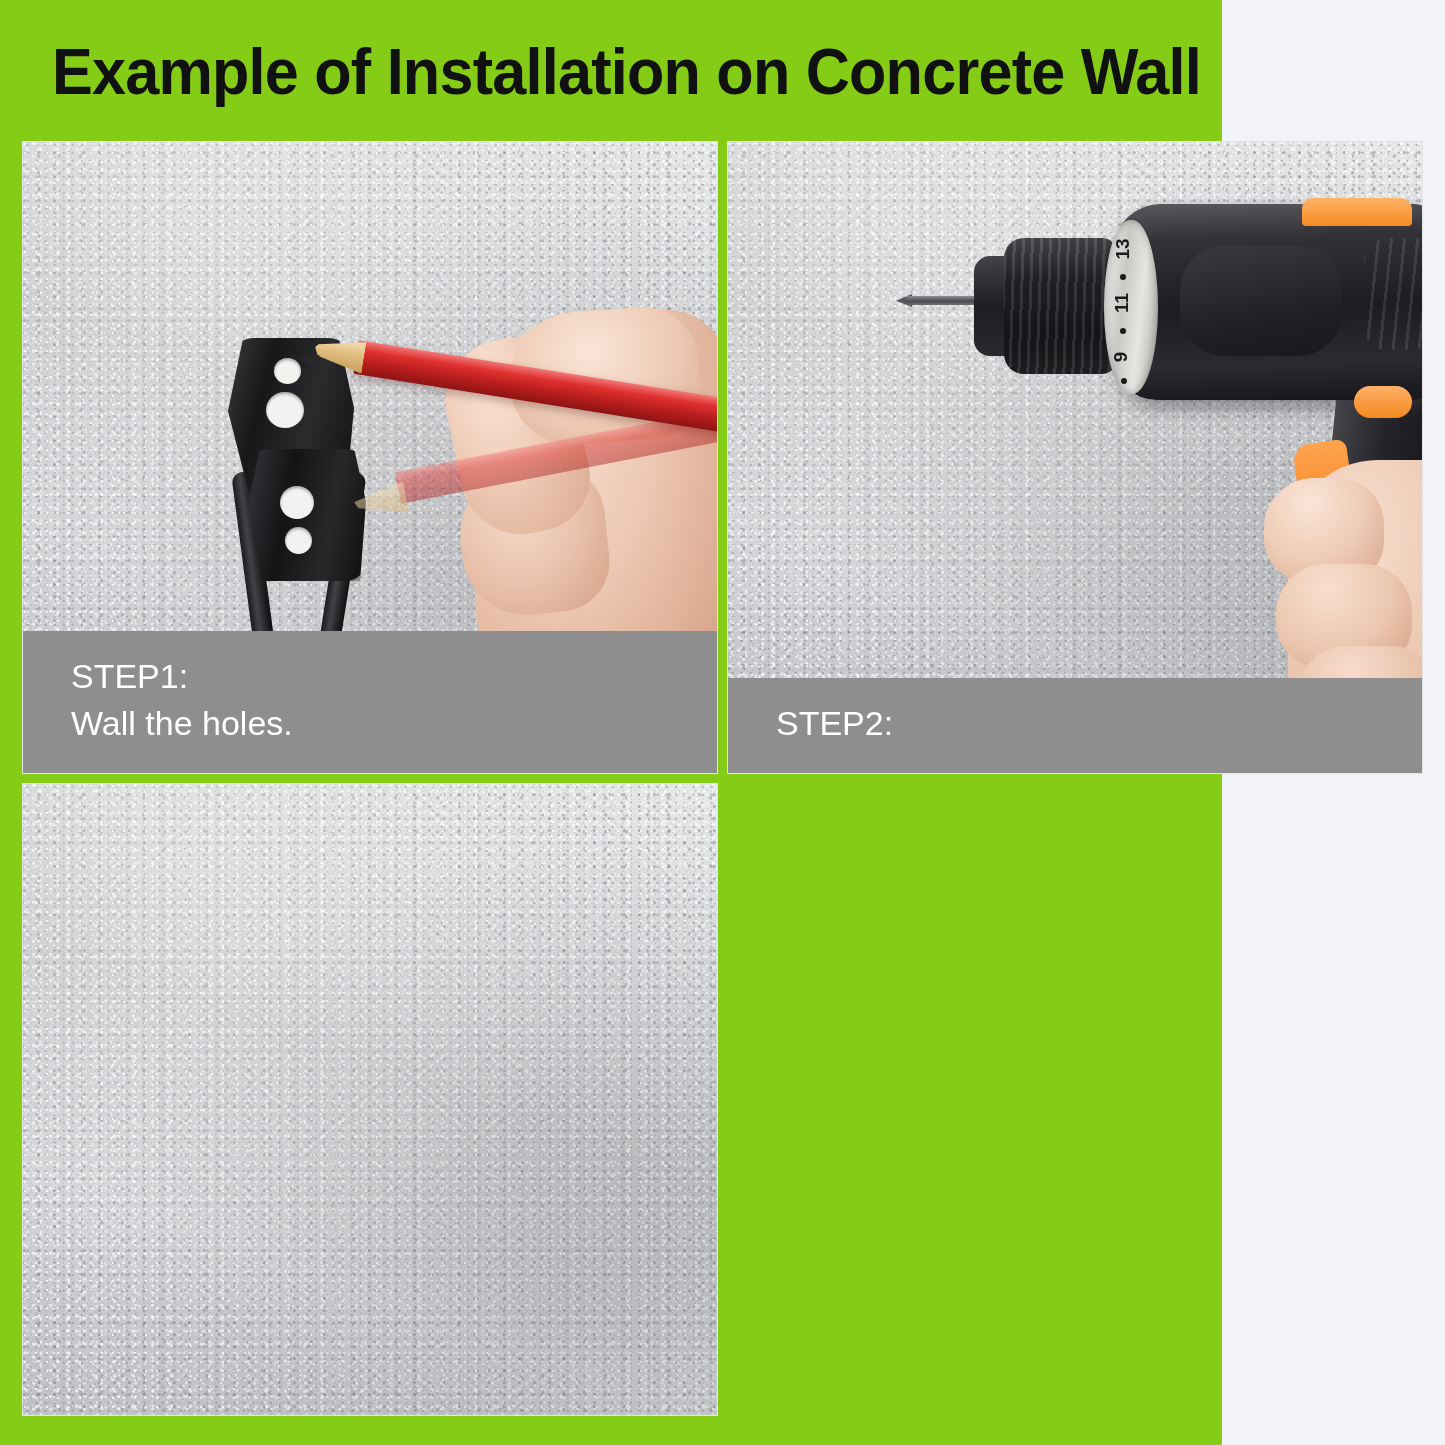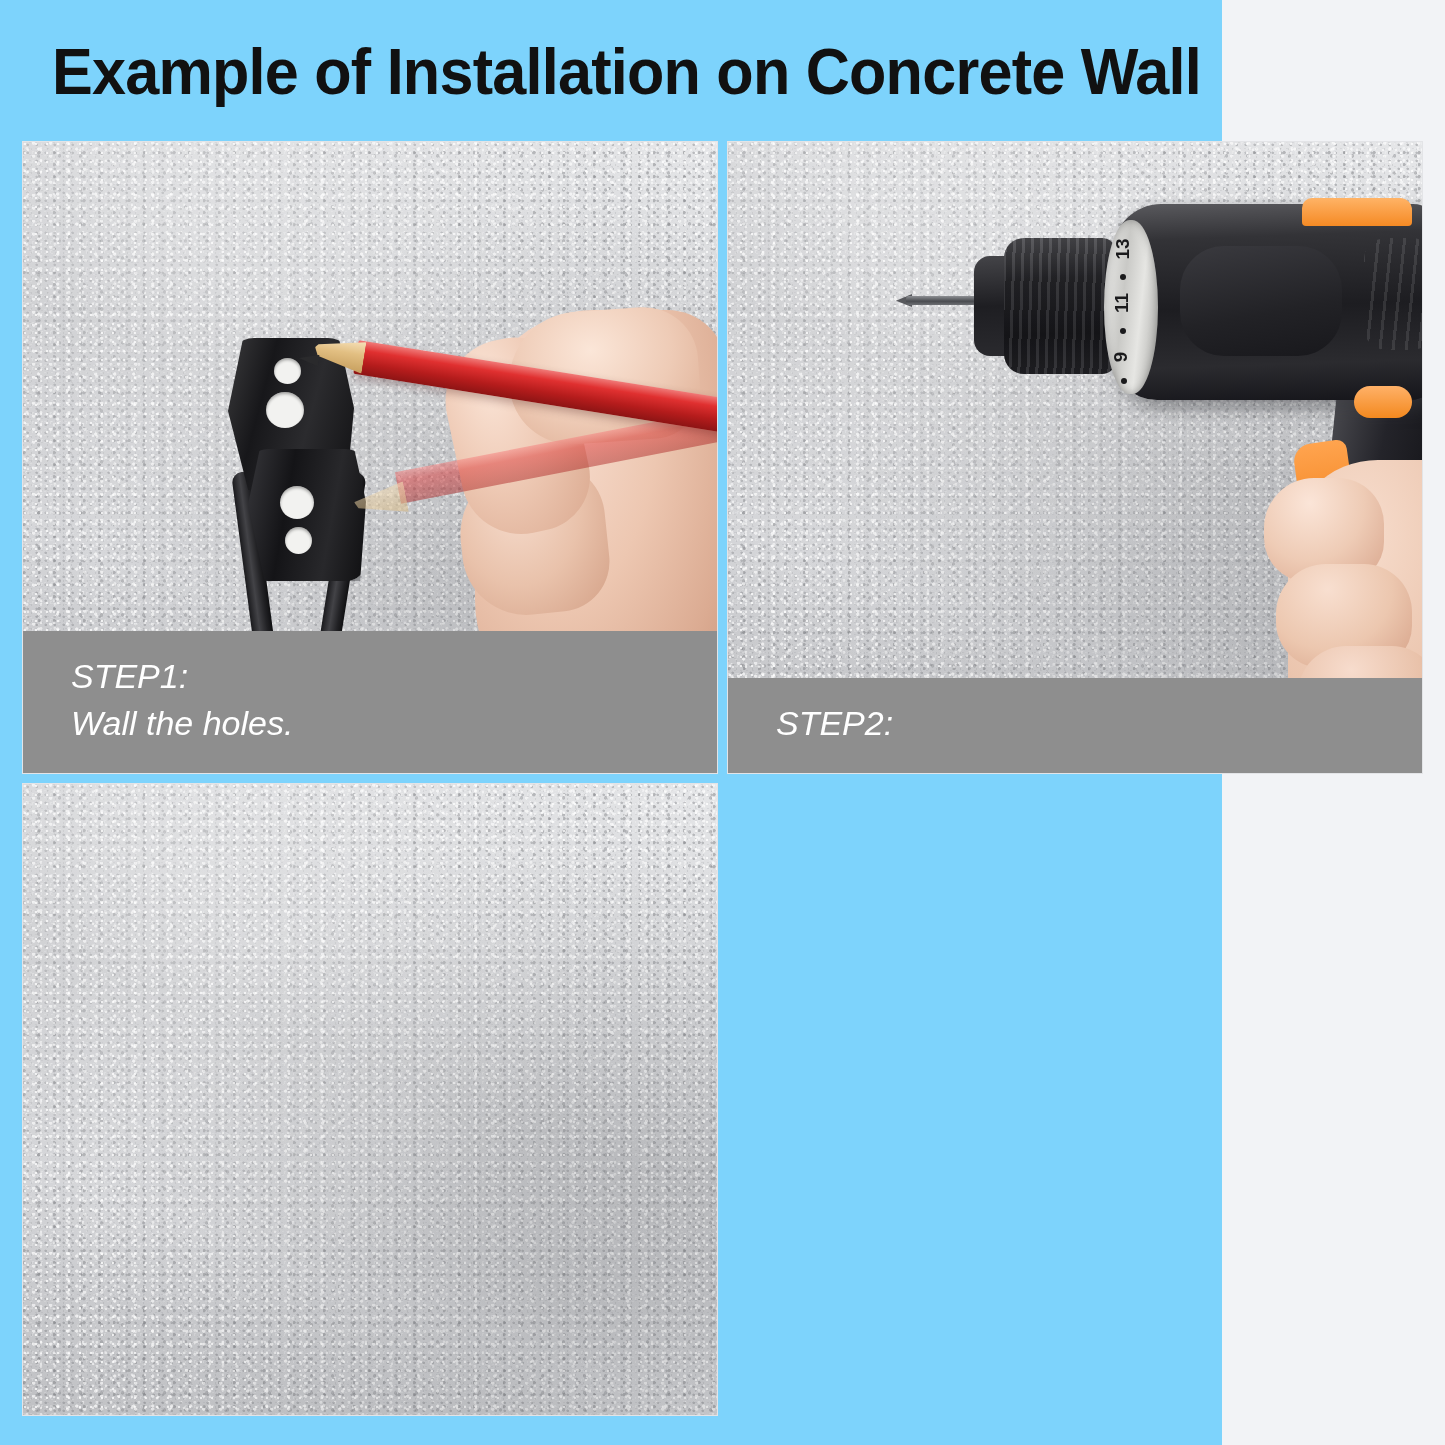--- a/index.html
+++ b/index.html
@@ -9,21 +9,21 @@
     height: 1445px;
     background: #f2f3f6;
     font-family: "Liberation Sans", sans-serif;
     overflow: hidden;
   }
 
   .page {
     position: relative;
     width: 1222px;
     height: 1445px;
-    background: #7dd3fc;
+    background: #84cc16;
   }
 
   
   .title {
     position: absolute;
     left: 52px;
     top: 32px;
     width: 1345px;
     height: 80px;
     font-size: 64px;
@@ -97,21 +97,21 @@
     left: 0;
     right: 0;
     bottom: 0;
     background: #8e8e8e;
     color: #ffffff;
     padding: 22px 0 26px 48px;
     font-size: 34px;
     line-height: 47px;
     z-index: 40;
   }
-  .caption .ln { display: block; white-space: nowrap; font-style: italic; }
+  .caption .ln { display: block; white-space: nowrap; }
   .caption .body { white-space: normal; max-width: 600px; }
 
   
   .bracket {
     position: absolute;
     z-index: 12;
   }
   
   .p1-plate-top {
     left: 205px; top: 196px; width: 126px; height: 152px;

